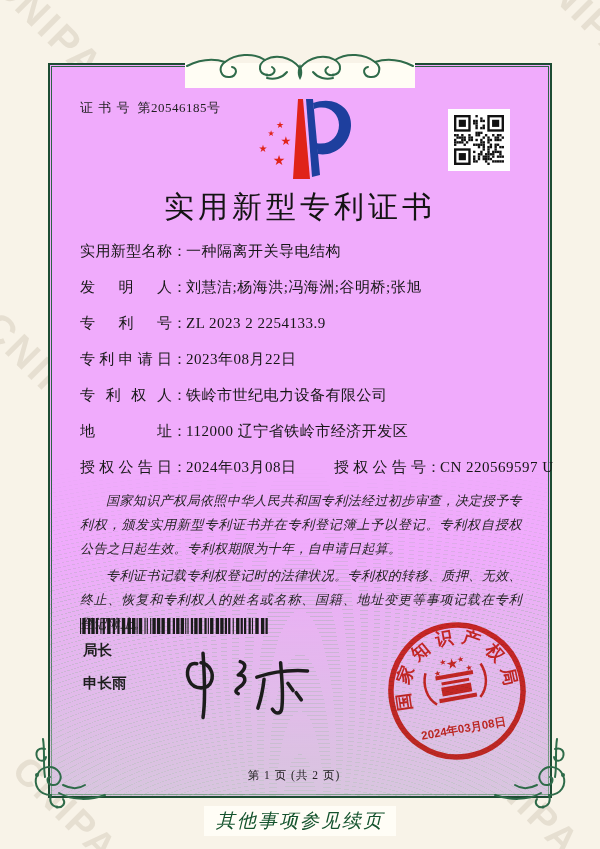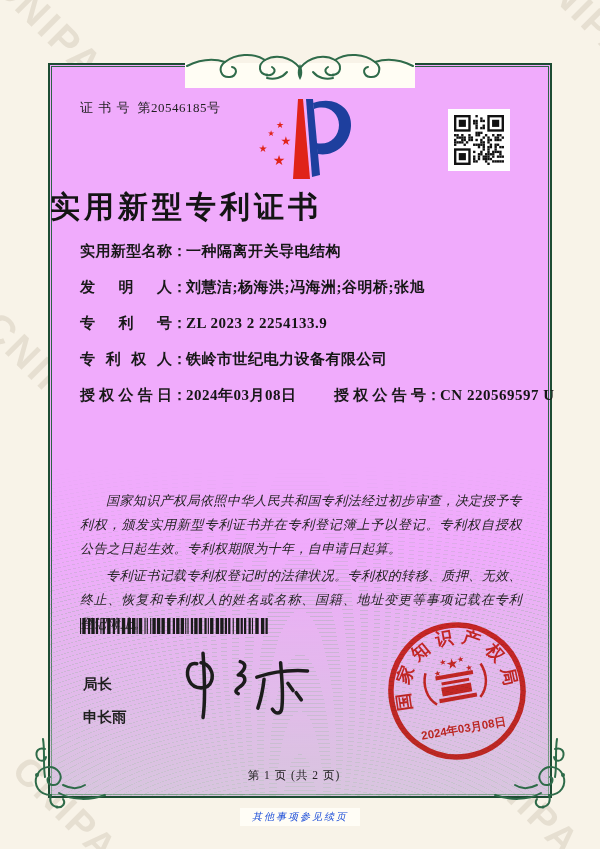--- a/index.html
+++ b/index.html
@@ -38,61 +38,61 @@
     -webkit-mask-image:linear-gradient(to top,#000 55%,transparent 100%);
     mask-image:linear-gradient(to top,#000 55%,transparent 100%);
     pointer-events:none;
   }
   
   .cert-no{position:absolute;left:30px;top:34px;font-size:13px;letter-spacing:1px;z-index:3;}
   .cert-no .num{margin-left:7px;letter-spacing:0.5px;}
   .logo{position:absolute;left:196px;top:30px;z-index:3;}
   .qr{position:absolute;left:398px;top:44px;z-index:3;background:#fff;padding:3px;}
   .title{
-    position:absolute;left:0;right:0;top:122px;text-align:left;z-index:3;
-    font-size:30px;font-weight:bold;letter-spacing:4px;color:#141414;
-  }
-  
-  .fields{position:absolute;left:30px;right:26px;top:176px;z-index:3;font-size:15px;font-weight:bold;}
+    position:absolute;left:0;right:0;top:122px;text-align:center;z-index:3;
+    font-size:30px;font-weight:normal;letter-spacing:4px;color:#141414;
+  }
+  
+  .fields{position:absolute;left:30px;right:26px;top:176px;z-index:3;font-size:15px;}
   .frow{height:21px;line-height:21px;margin-bottom:15px;position:relative;white-space:nowrap;}
   .flabel{
     display:inline-block;width:92px;text-align:justify;text-align-last:justify;
     vertical-align:top;color:#191919;
   }
   .fcolon{display:inline-block;width:14px;vertical-align:top;}
   .fvalue{letter-spacing:0.5px;color:#161616;}
   .grant2{position:absolute;left:254px;top:0;}
   
   .paras{
     position:absolute;left:30px;right:28px;top:424px;z-index:3;
     font-size:13px;line-height:24px;font-style:italic;letter-spacing:0.4px;
     color:#242424;text-align:justify;
   }
   .paras p{margin:0 0 3px 0;text-indent:2em;}
   
   .barcode{position:absolute;left:30px;top:553px;z-index:3;}
-  .signer{position:absolute;left:33px;top:610px;z-index:4;
+  .signer{position:absolute;left:33px;top:576px;z-index:4;
     font-family:"Liberation Sans","DejaVu Sans",sans-serif;font-weight:bold;font-size:14.5px;}
   .signer .name{margin-top:14px;}
   .signature{position:absolute;left:122px;top:584px;z-index:4;}
   .seal{position:absolute;left:332px;top:551px;z-index:5;mix-blend-mode:multiply;opacity:0.95;}
   .pageinfo{
     position:absolute;left:0;right:12px;bottom:13px;text-align:center;z-index:4;
     font-size:11.5px;letter-spacing:1px;color:#222;
   }
   
   .flourish-top{position:absolute;left:185px;top:46px;z-index:4;}
   .flourish-bl{position:absolute;left:13px;top:737px;z-index:6;}
   .flourish-br{position:absolute;left:492px;top:737px;z-index:6;}
   .note{
     position:absolute;left:0;right:0;top:806px;text-align:center;z-index:3;
   }
   .note span{
     display:inline-block;background:#fffdf6;padding:2px 12px;
-    font-size:10px;font-style:italic;letter-spacing:2px;color:#1d4ed8;
+    font-size:19px;font-style:italic;letter-spacing:2px;color:#14532d;
   }
 </style>
 </head>
 <body>
 
 <div class="page">
 
   <div class="wm" style="left:-20px;top:2px;font-size:40px;">CNIPA</div>
   <div class="wm" style="left:516px;top:-12px;font-size:38px;">CNIPA</div>
   <div class="wm inside" style="left:162px;top:98px;font-size:38px;">CNIPA</div>
@@ -255,21 +255,27 @@
       <div class="frow">
         <span class="flabel">实用新型名称</span><span class="fcolon">：</span><span class="fvalue">一种隔离开关导电结构</span>
       </div>
       <div class="frow">
         <span class="flabel">发明人</span><span class="fcolon">：</span><span class="fvalue">刘慧洁;杨海洪;冯海洲;谷明桥;张旭</span>
       </div>
       <div class="frow">
         <span class="flabel">专利号</span><span class="fcolon">：</span><span class="fvalue">ZL 2023 2 2254133.9</span>
       </div>
       <div class="frow">
+        <span class="flabel">专利申请日</span><span class="fcolon">：</span><span class="fvalue">2023年08月22日</span>
+      </div>
+      <div class="frow">
         <span class="flabel">专利权人</span><span class="fcolon">：</span><span class="fvalue">铁岭市世纪电力设备有限公司</span>
+      </div>
+      <div class="frow">
+        <span class="flabel">地址</span><span class="fcolon">：</span><span class="fvalue">112000 辽宁省铁岭市经济开发区</span>
       </div>
       <div class="frow">
         <span class="flabel">授权公告日</span><span class="fcolon">：</span><span class="fvalue">2024年03月08日</span>
         <span class="grant2">
           <span class="flabel">授权公告号</span><span class="fcolon">：</span><span class="fvalue">CN 220569597 U</span>
         </span>
       </div>
     </div>
 
     <div class="paras">

